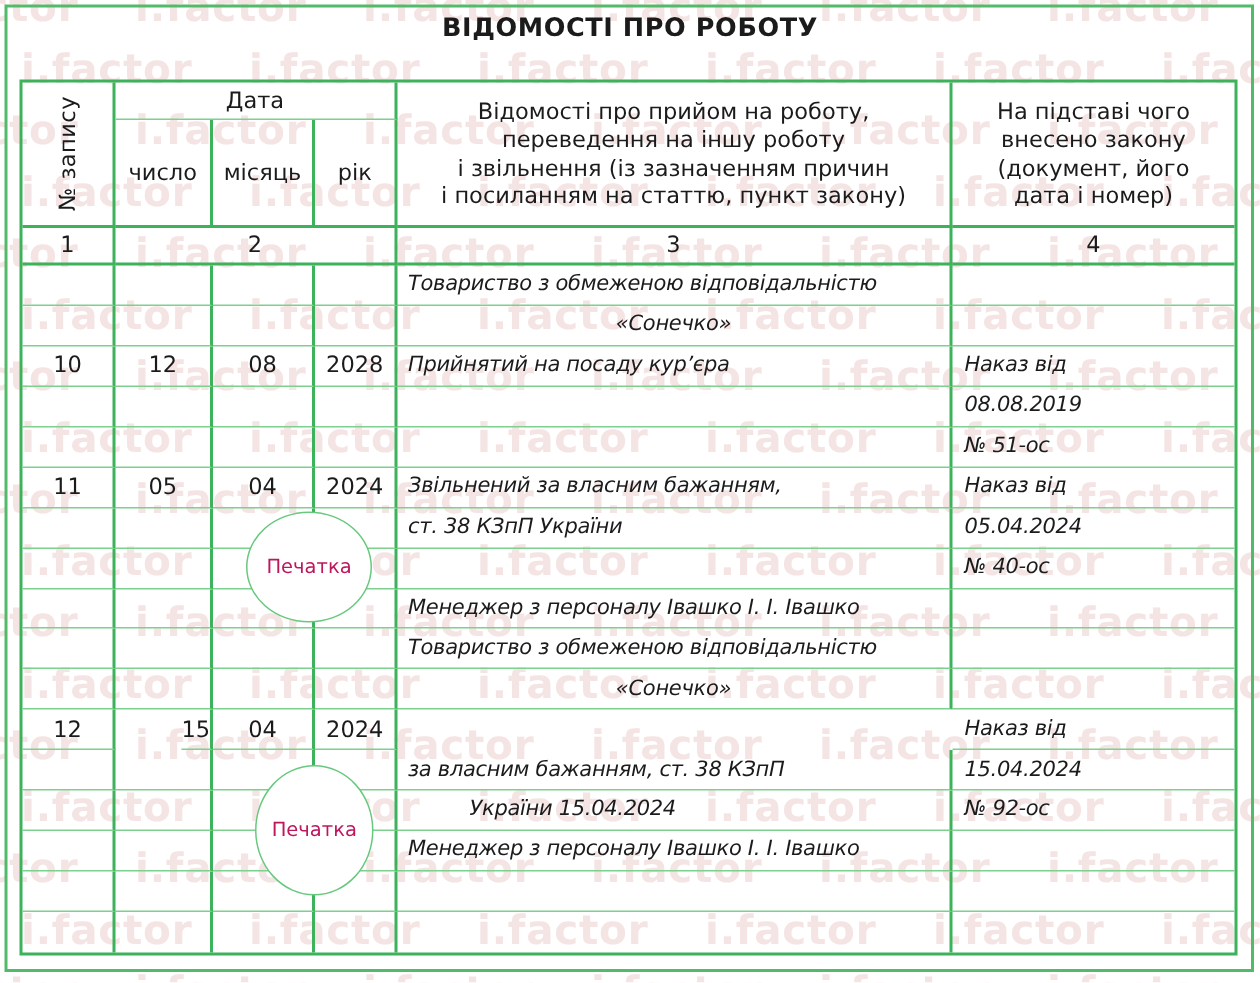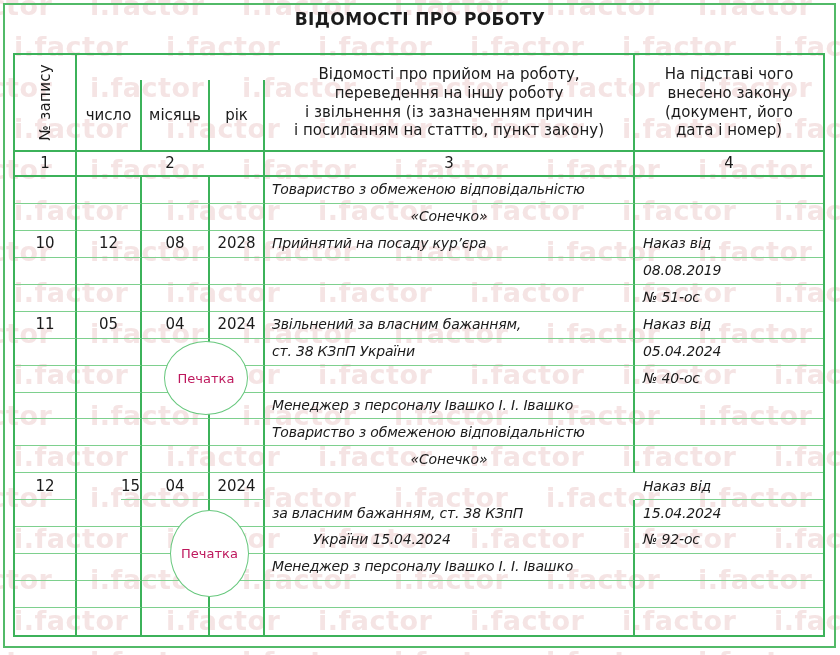--- a/index.html
+++ b/index.html
@@ -160,20 +160,21 @@
 
   <div class="frame"></div>
 
   <div class="title">ВІДОМОСТІ ПРО РОБОТУ</div>
 
   <div class="grid">
 
     <div class="cell h-recno br bb2">
       <span class="vert">№ запису</span>
     </div>
+    <div class="cell h-date br bbl hc">Дата</div>
     <div class="cell h-day br bb2 hc">число</div>
     <div class="cell h-month br bb2 hc">місяць</div>
     <div class="cell h-year br bb2 hc">рік</div>
     <div class="cell h-info br bb2 hc">Відомості про прийом на роботу,
 переведення на іншу роботу
 і звільнення (із зазначенням причин
 і посиланням на статтю, пункт закону)</div>
     <div class="cell h-basis bb2 hc">На підставі чого
 внесено закону
 (документ, його

